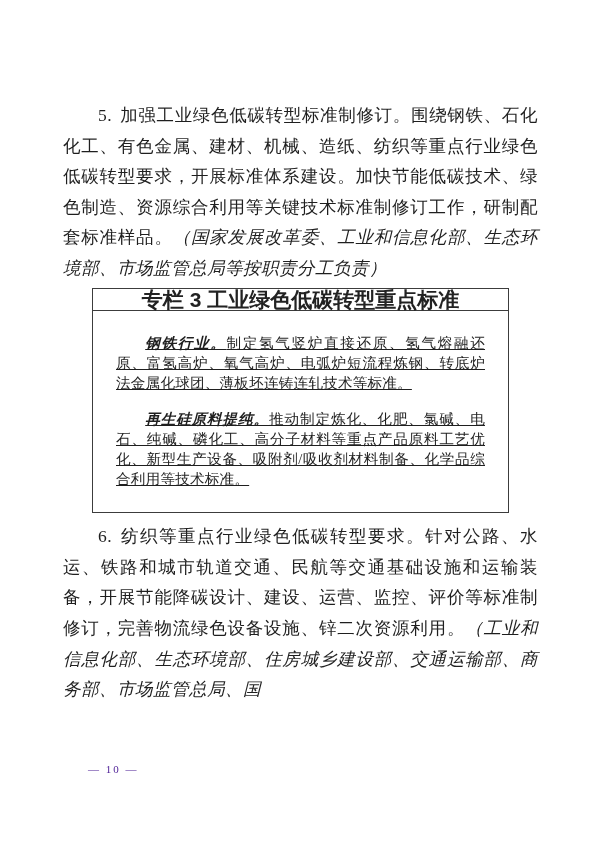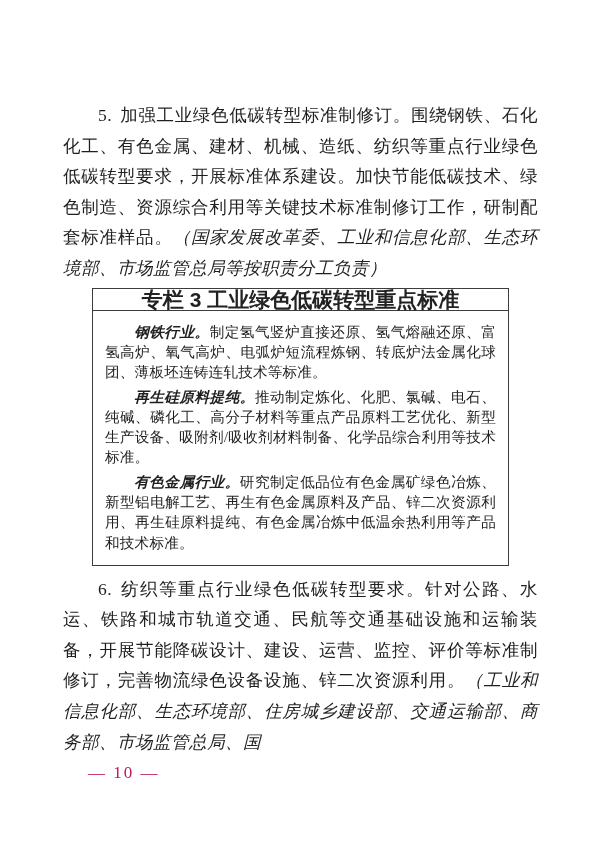--- a/index.html
+++ b/index.html
@@ -46,54 +46,54 @@
     font-size: 21px;
     line-height: 21px;
     padding: 0 2px;
     border-bottom: 1.5px solid #3c3c3c;
     color: #222;
   }
   .box-body {
     padding: 6px 7px 7px 7px;
   }
   .box-para {
-    margin: 5px;
+    margin: 16px;
     font-size: 14.6px;
     line-height: 20.1px;
     text-align: justify;
     text-justify: inter-character;
     text-indent: 2em;
     letter-spacing: 0.2px;
+    text-decoration: underline;
   }
   .lead {
     font-weight: bold;
     font-style: italic; 
   }
   .footer {
     position: absolute;
     left: 88px;
     top: 763px;
-    font-size: 17px;
+    font-size: 11px;
     letter-spacing: 2px;
-    color: #be185d;
+    color: #4c1d95;
   }
 </style>
 </head>
 <body>
 
 <div class="page">
 
   <p class="para"><span class="pnum">5.</span><span class="ptitle">加强工业绿色低碳转型标准制修订。</span><span class="pbody">围绕钢铁、石化化工、有色金属、建材、机械、造纸、纺织等重点行业绿色低碳转型要求，开展标准体系建设。加快节能低碳技术、绿色制造、资源综合利用等关键技术标准制修订工作，研制配套标准样品。</span><span class="attribution">（国家发展改革委、工业和信息化部、生态环境部、市场监管总局等按职责分工负责）</span></p>
 
   <div class="box">
     <div class="box-title">专栏 3  工业绿色低碳转型重点标准</div>
     <div class="box-body">
       <p class="box-para"><span class="lead">钢铁行业。</span><span class="item-text">制定氢气竖炉直接还原、氢气熔融还原、富氢高炉、氧气高炉、电弧炉短流程炼钢、转底炉法金属化球团、薄板坯连铸连轧技术等标准。</span></p>
       <p class="box-para"><span class="lead">再生硅原料提纯。</span><span class="item-text">推动制定炼化、化肥、氯碱、电石、纯碱、磷化工、高分子材料等重点产品原料工艺优化、新型生产设备、吸附剂/吸收剂材料制备、化学品综合利用等技术标准。</span></p>
-      <p class="box-para"><span class="lead">有色金属行业。</span><span class="item-text">研究制定低品位有色金属矿绿色冶炼、新型铝电解工艺、再生有色金属原料及产品、锌二次资源利用、再生硅原料提纯、有色金属冶炼中低温余热利用等产品和技术标准。</span></p>
     </div>
   </div>
 
   <p class="para"><span class="pnum">6.</span><span class="ptitle">纺织等重点行业绿色低碳转型要求。</span><span class="pbody">针对公路、水运、铁路和城市轨道交通、民航等交通基础设施和运输装备，开展节能降碳设计、建设、运营、监控、评价等标准制修订，完善物流绿色设备设施、锌二次资源利用。</span><span class="attribution">（工业和信息化部、生态环境部、住房城乡建设部、交通运输部、商务部、市场监管总局、国</span></p>
 
   <div class="footer">— 10 —</div>
 
 </div>
 
 </body></html>

